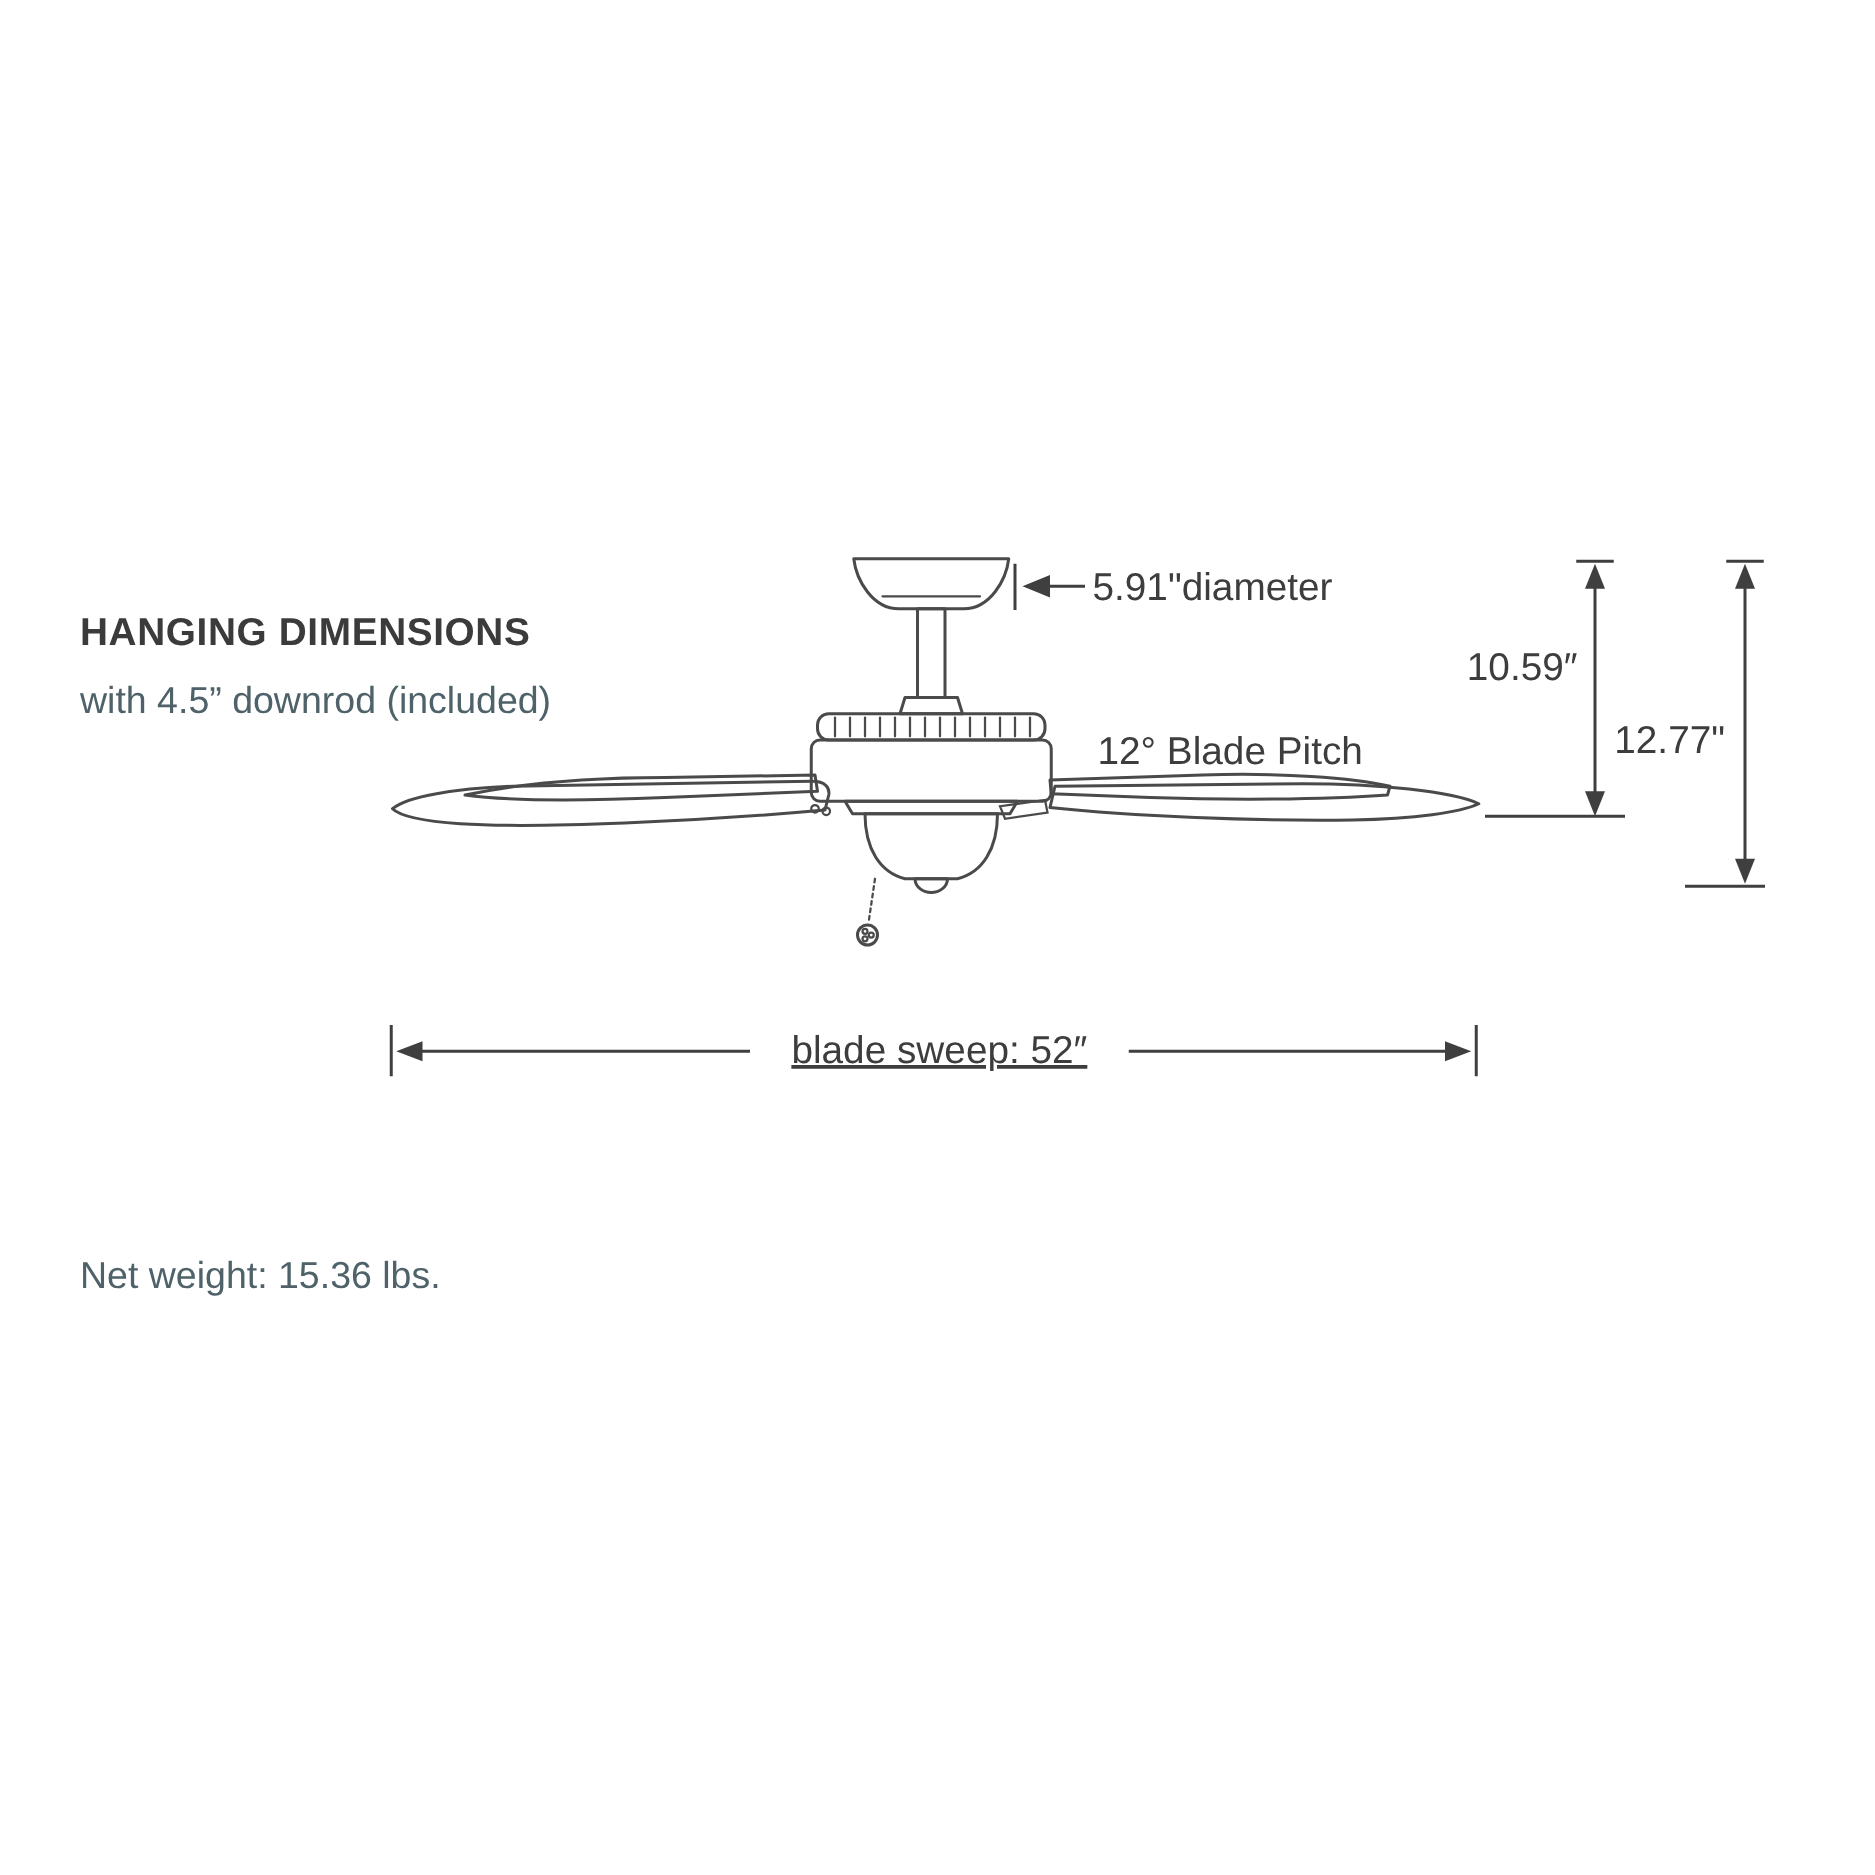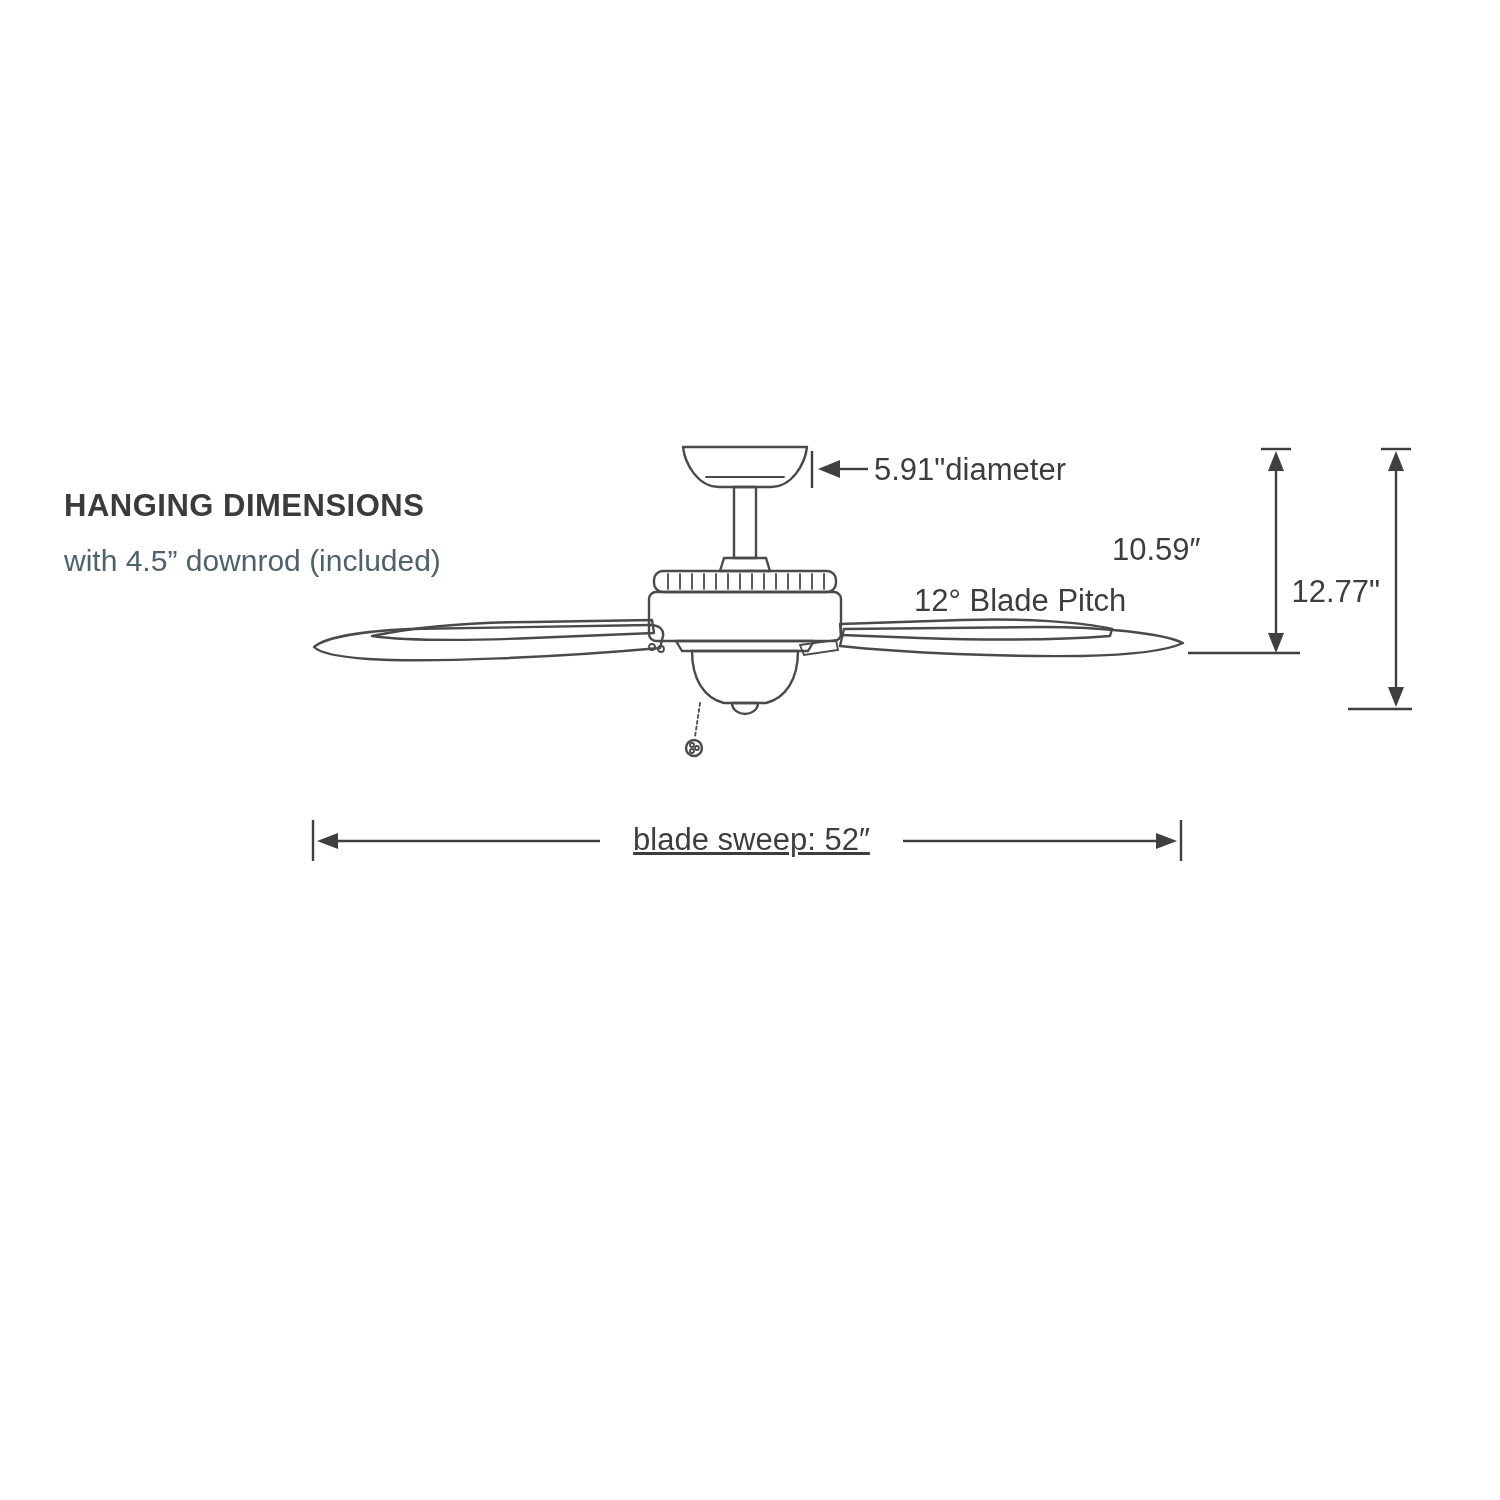--- a/index.html
+++ b/index.html
@@ -47,30 +47,30 @@
     color: #3d3d3d;
   }
   .diameter-label {
     left: 874px;
     top: 452px;
   }
   .height10-label {
     left: 1112px;
     top: 516px;
     width: 150px;
-    margin-top: 16px;
+    text-align: right;
   }
   .height12-label {
     left: 1230px;
     top: 574px;
     width: 150px;
     text-align: right;
   }
   .pitch-label {
-    left: 914px;
+    left: 878px;
     top: 583px;
   }
   .sweep-label {
     left: 600px;
     top: 822px;
     width: 303px;
     text-align: center;
     text-decoration: underline;
   }
   .net-weight {
@@ -210,14 +210,15 @@
 
   <div class="label title">HANGING DIMENSIONS</div>
   <div class="label subtitle">with 4.5” downrod (included)</div>
 
   <div class="label dim-label diameter-label">5.91"diameter</div>
   <div class="label dim-label height10-label">10.59″</div>
   <div class="label dim-label height12-label">12.77"</div>
   <div class="label dim-label pitch-label">12° Blade Pitch</div>
   <div class="label dim-label sweep-label">blade sweep: 52″</div>
 
+  <div class="label net-weight">Net weight: 15.36 lbs.</div>
 
 </div>
 
 </body></html>

